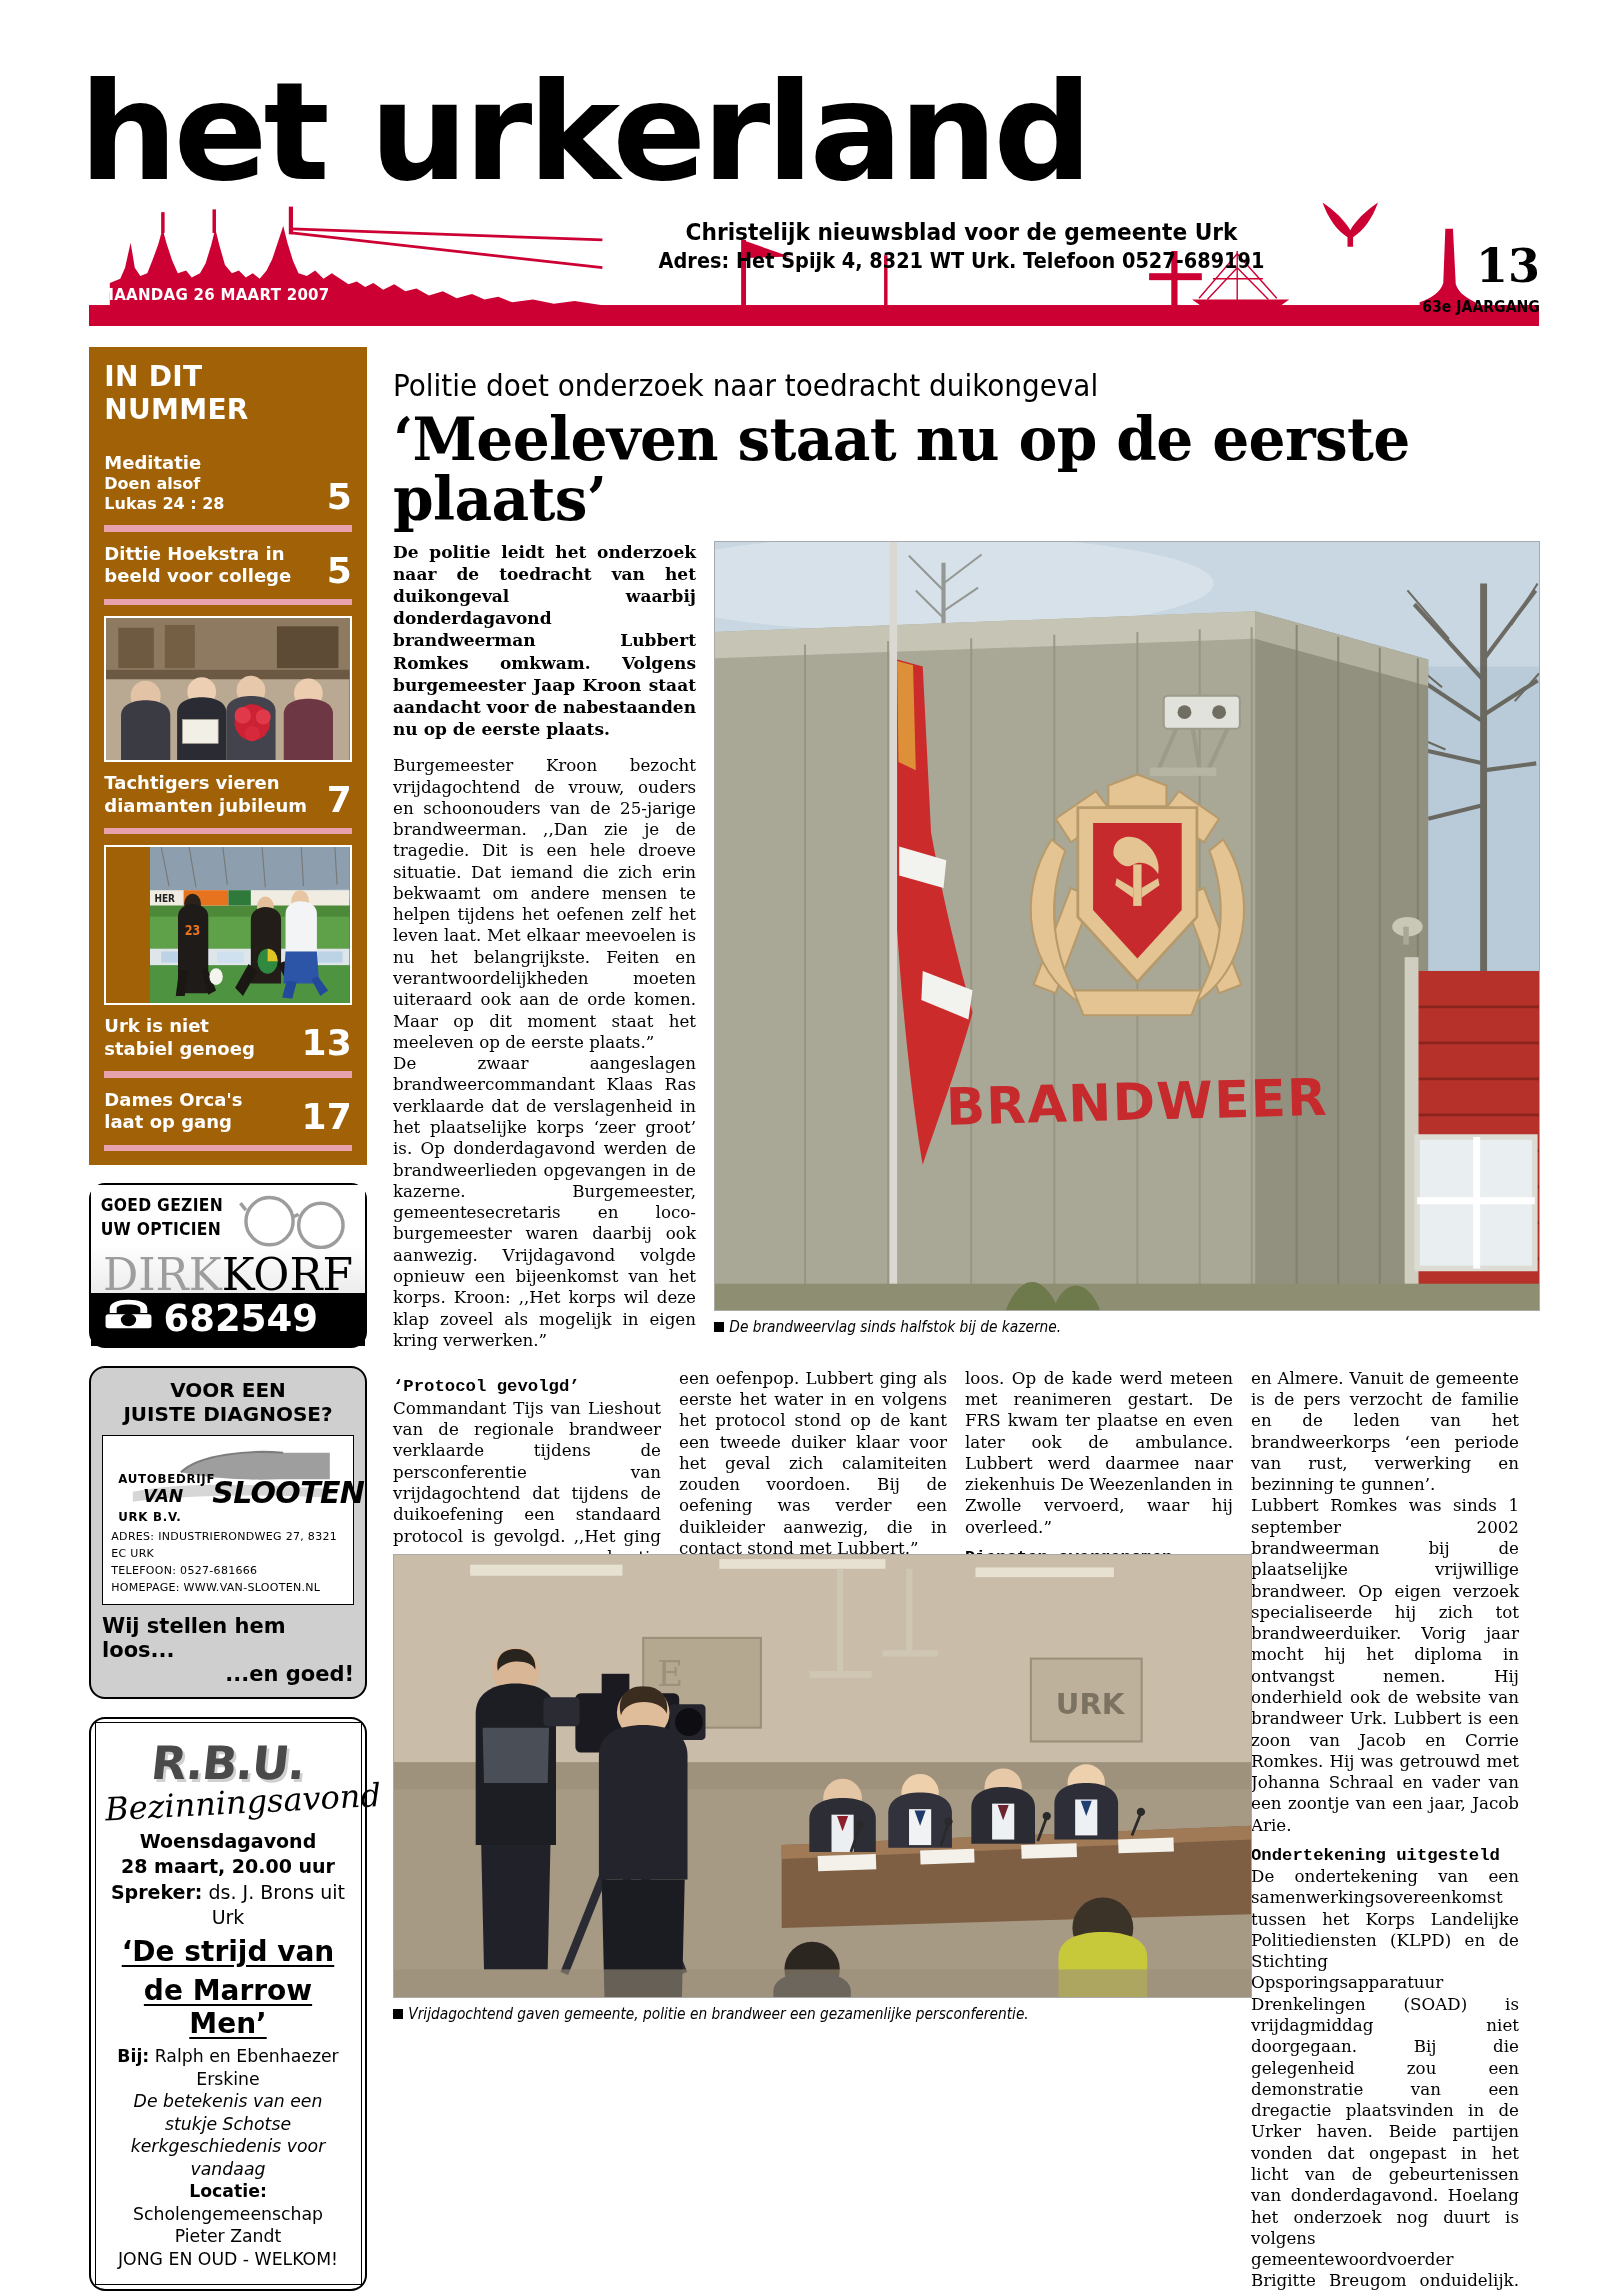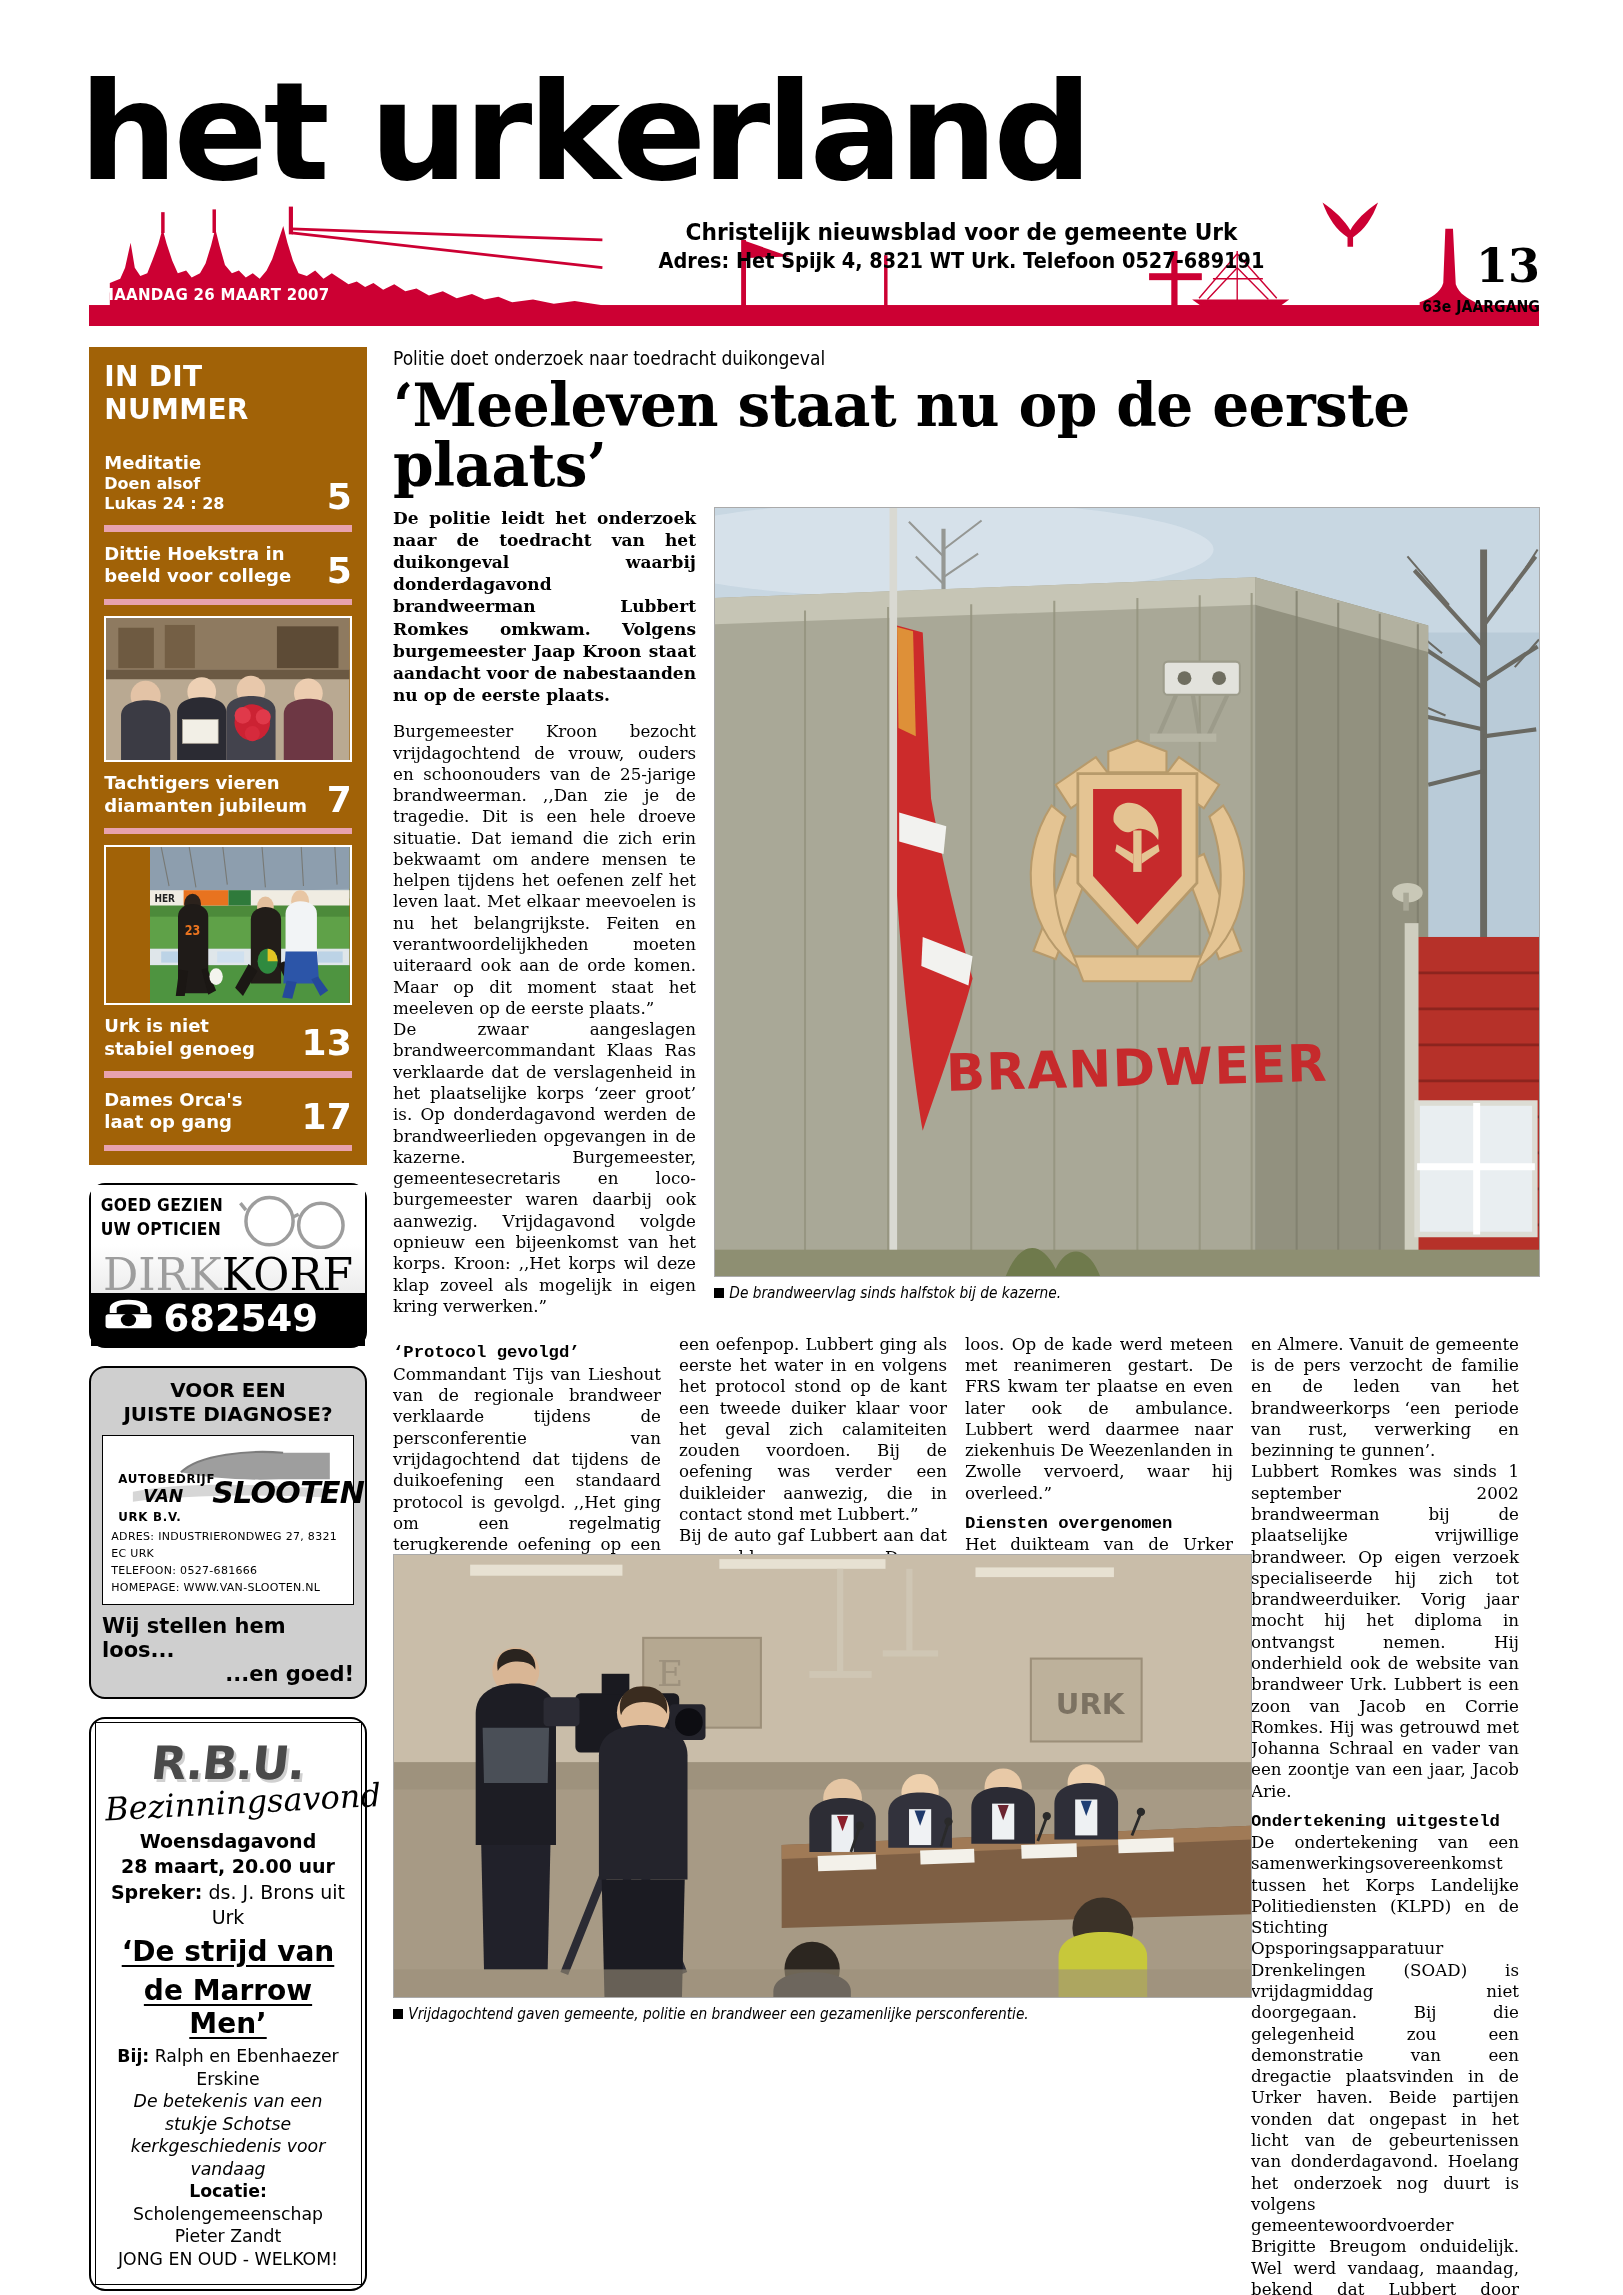--- a/index.html
+++ b/index.html
@@ -108,21 +108,21 @@
               color:#4a4a4a; text-shadow: 2.8px 2.8px 0 #d0d0d0; transform: skewX(-6deg); }
   .rbu-script { font-family:"DejaVu Serif", serif; font-style: italic; font-size: 32px; margin-top: -5.6px; transform: rotate(-3deg); }
   .rbu-l { font-family:"DejaVu Sans", sans-serif; font-size: 19px; line-height:1.34; }
   .rbu-b { font-weight: 700; }
   .rbu-big { font-family:"DejaVu Sans", sans-serif; font-weight:700; font-size: 28px; line-height:1.18;
              text-decoration: underline; text-underline-offset: 3.5px; margin: 4.2px 0 5.6px 0; }
   .rbu-it { font-style: italic; }
   .rbu-small { font-size: 17.3px; line-height: 1.3; }
 
   
-  .kicker { font-family:"DejaVu Sans Condensed","DejaVu Sans", sans-serif; font-size: 19px; margin-bottom: 5.6px; }
+  .kicker { font-family:"DejaVu Sans Condensed","DejaVu Sans", sans-serif; font-size: 31px; margin-bottom: 5.6px; margin-top: 20px; }
   .headline { font-family:"DejaVu Serif", serif; font-weight:700; font-size: 60px; line-height: 1.0;
               letter-spacing: -0.7px; margin-bottom: 12.5px; transform: scaleX(0.97); transform-origin: left; }
 
   .top-block { display:flex; gap: 18px; }
   .lead-col { width: 303px; flex: none; }
   .lead { font-family:"DejaVu Serif", serif; font-weight:700; font-size: 17px; line-height: 1.30;
           text-align: justify; margin-bottom: 15.3px; }
   .bodytext { font-family:"DejaVu Serif", serif; font-size: 16.7px; line-height: 1.275; text-align: justify;
               hyphens: auto; }
   .bodytext p { margin: 0; }

